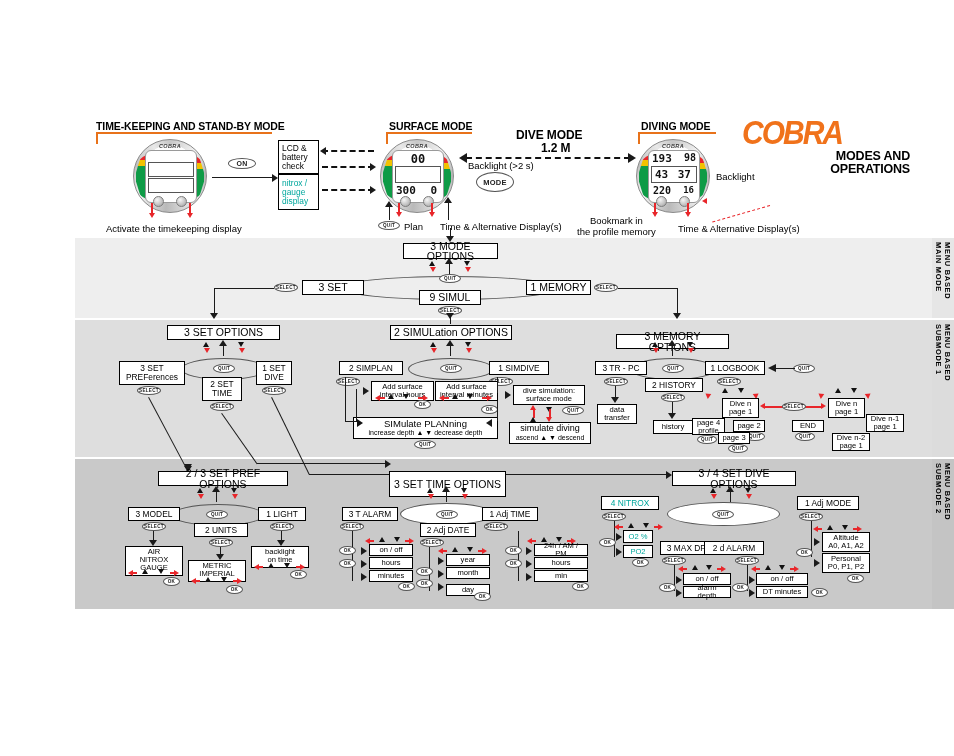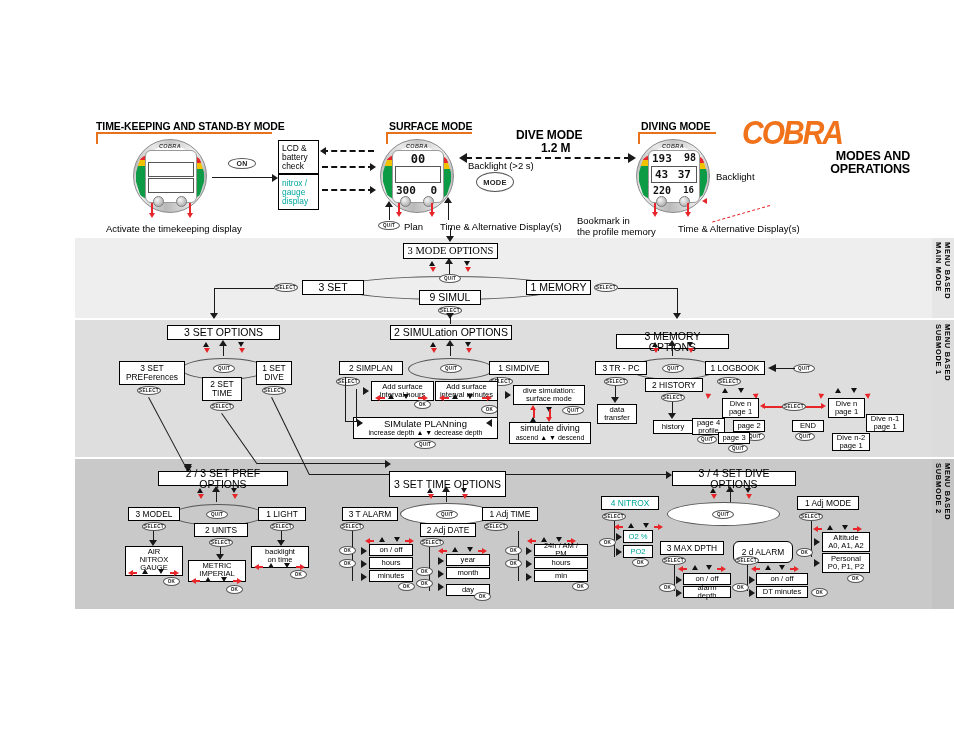--- a/index.html
+++ b/index.html
@@ -89,21 +89,21 @@
      font-size:3.6px;padding:.5px 3px;letter-spacing:.3px;}
   .seg{font-family:"DejaVu Sans Mono",monospace;font-weight:bold;color:#111;}
 
   
   .cobra{position:absolute;left:742px;top:120px;width:168px;}
   .cobra .word{font-size:30px;font-weight:bold;font-style:italic;color:#F0721B;
       letter-spacing:-2px;line-height:26px;transform:scaleY(1.12);}
   .cobra .sub{font-size:12.5px;font-weight:bold;line-height:12.5px;text-align:right;
       margin-top:4px;letter-spacing:-.2px;}
 
-  .cap{position:absolute;font-size:9.5px;line-height:10.5px;}
+  .cap{position:absolute;font-size:9.5px;line-height:10.5px;text-align:center;}
 </style>
 </head>
 <body>
 
 <div class="sec-title" style="left:96px;top:120px;">TIME-KEEPING AND STAND-BY MODE</div>
 <div class="brk" style="left:96px;top:132px;width:176px;height:12px;"></div>
 
 <div class="sec-title" style="left:389px;top:120px;">SURFACE MODE</div>
 <div class="brk" style="left:386px;top:132px;width:86px;height:12px;"></div>
 
@@ -231,21 +231,21 @@
 </div>
 <div class="band band-sub2">
   <div class="band-label">
       <span>MENU BASED
 SUBMODE 2</span>
     </div>
 </div>
 
 <div class="ln vl" style="left:450px;top:228px;height:12px;"></div>
 <div class="ar ar-d" style="left:446px;top:236px;"></div>
-<div class="box big" style="left:403px;top:243px;width:95px;height:16px;font-family:Liberation Serif, serif;">3 MODE OPTIONS</div>
+<div class="box big" style="left:403px;top:243px;width:95px;height:16px;">3 MODE OPTIONS</div>
 
 <div class="ar bk-u" style="left:429px;top:261px;"></div>
 <div class="ar rd-d" style="left:430px;top:267px;"></div>
 <div class="ln vl" style="left:449px;top:262px;height:12px;"></div>
 <div class="ar ar-u" style="left:445px;top:258px;"></div>
 <div class="ar bk-d" style="left:464px;top:261px;"></div>
 <div class="ar rd-d" style="left:465px;top:267px;"></div>
 
 <div class="ellip" style="left:340px;top:276px;width:220px;height:24px;"></div>
 <div class="pill" style="left:439px;top:274px;width:22px;">QUIT</div>
@@ -588,21 +588,21 @@
 <div class="ar bk-u" style="left:692px;top:565px;"></div>
 <div class="ar bk-d" style="left:706px;top:565px;"></div>
 <div class="lnr" style="left:717px;top:568px;width:5px;height:1.6px;"></div>
 <div class="ar rd-r" style="left:721px;top:566px;"></div>
 <div class="box xs" style="left:683px;top:573px;width:48px;height:12px;">on / off</div>
 <div class="box xs" style="left:683px;top:586px;width:48px;height:12px;">alarm depth</div>
 <div class="ar ar-r" style="left:676px;top:576px;"></div>
 <div class="ar ar-r" style="left:676px;top:589px;"></div>
 <div class="pill" style="left:659px;top:583px;width:17px;">OK</div>
 
-<div class="box sm" style="left:733px;top:541px;width:60px;height:22px;border-radius:6px;">2 d ALARM</div>
+<div class="box sm" style="left:704px;top:541px;width:60px;height:14px;">2 d ALARM</div>
 <div class="pill" style="left:735px;top:556px;width:24px;">SELECT</div>
 <div class="ln vl" style="left:747px;top:565px;height:26px;"></div>
 <div class="ar rd-l" style="left:751px;top:566px;"></div>
 <div class="lnr" style="left:755px;top:568px;width:5px;height:1.6px;"></div>
 <div class="ar bk-u" style="left:765px;top:565px;"></div>
 <div class="ar bk-d" style="left:779px;top:565px;"></div>
 <div class="lnr" style="left:790px;top:568px;width:5px;height:1.6px;"></div>
 <div class="ar rd-r" style="left:794px;top:566px;"></div>
 <div class="box xs" style="left:756px;top:573px;width:52px;height:12px;">on / off</div>
 <div class="box xs" style="left:756px;top:586px;width:52px;height:12px;">DT minutes</div>

